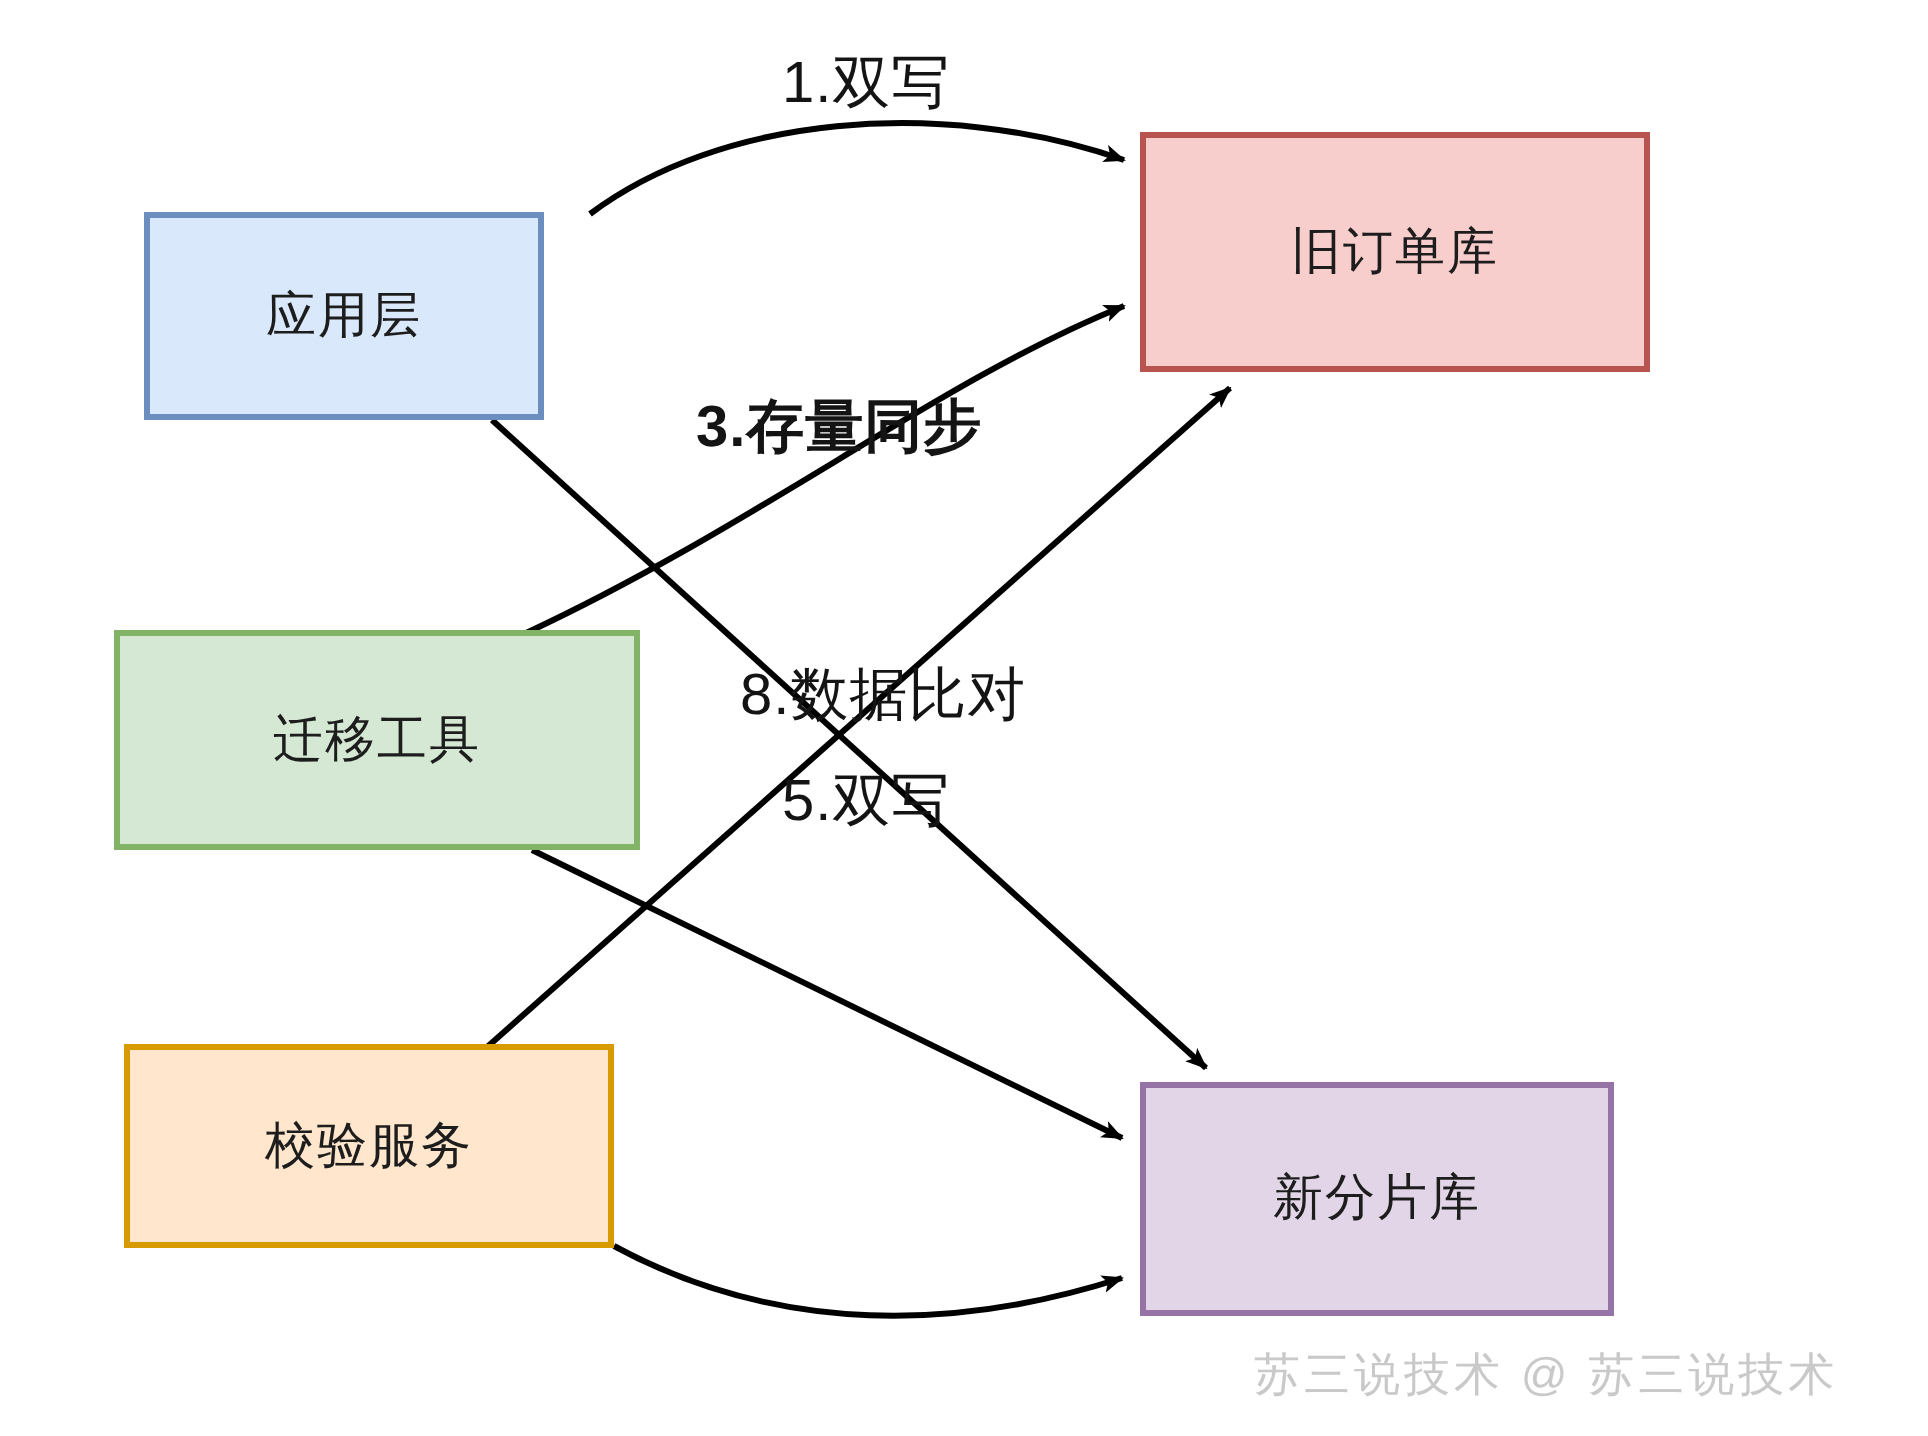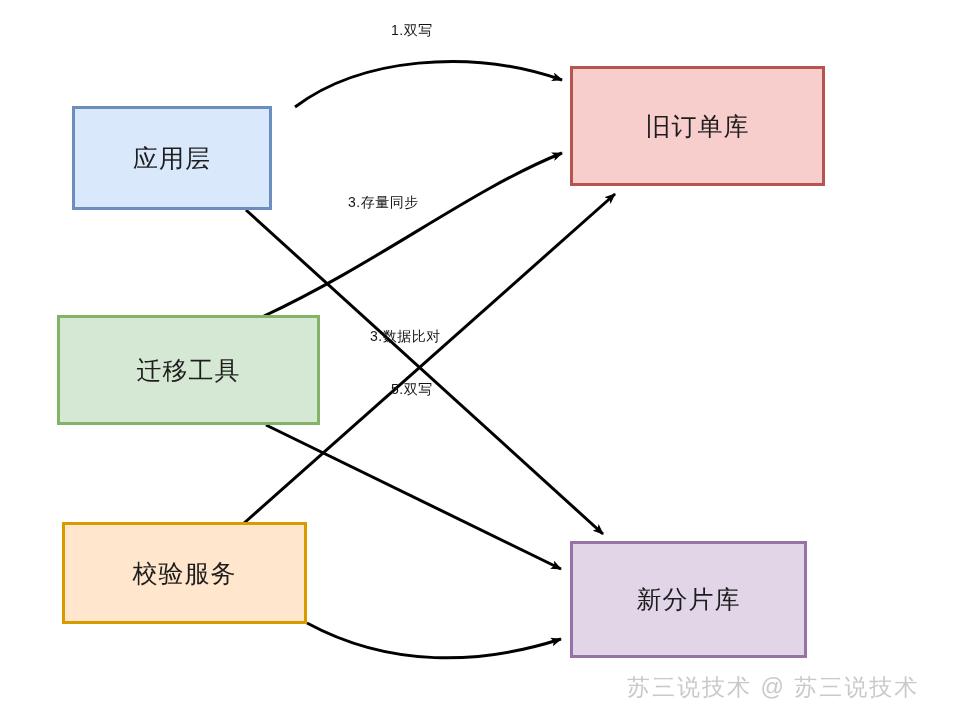--- a/index.html
+++ b/index.html
@@ -36,21 +36,21 @@
     color: #1d1d1d;
     letter-spacing: 1px;
     z-index: 3;
   }
   .node-label {
     line-height: 1;
     white-space: nowrap;
   }
   .edge-label {
     position: absolute;
-    font-size: 14px;
+    font-size: 29px;
     color: #141414;
     white-space: nowrap;
     letter-spacing: 0.5px;
     z-index: 4;
     background: transparent;
   }
   .watermark {
     position: absolute;
     font-size: 23px;
     color: #c9c9c9;
@@ -99,21 +99,21 @@
   <div class="node" style="left:570px; top:66px; width:255px; height:120px; background:#f8cecc; border-color:#b85450;">
     <span class="node-label">旧订单库</span>
   </div>
 
   <div class="node" style="left:570px; top:541px; width:237px; height:117px; background:#e1d5e7; border-color:#9673a6;">
     <span class="node-label">新分片库</span>
   </div>
 
   <div class="edge-label" style="left:391px; top:22px;">1.双写</div>
 
-  <div class="edge-label" style="left:348px; top:194px;">3.存量同步</div>
+  <div class="edge-label" style="left:348px; top:194px;font-weight:bold;">3.存量同步</div>
 
-  <div class="edge-label" style="left:370px; top:328px;">3.数据比对</div>
+  <div class="edge-label" style="left:370px; top:328px;">8.数据比对</div>
 
   <div class="edge-label" style="left:391px; top:381px;">5.双写</div>
 
   <div class="watermark" style="left:627px; top:672px;">苏三说技术 @ 苏三说技术</div>
 
 </div>
 
 </body></html>

